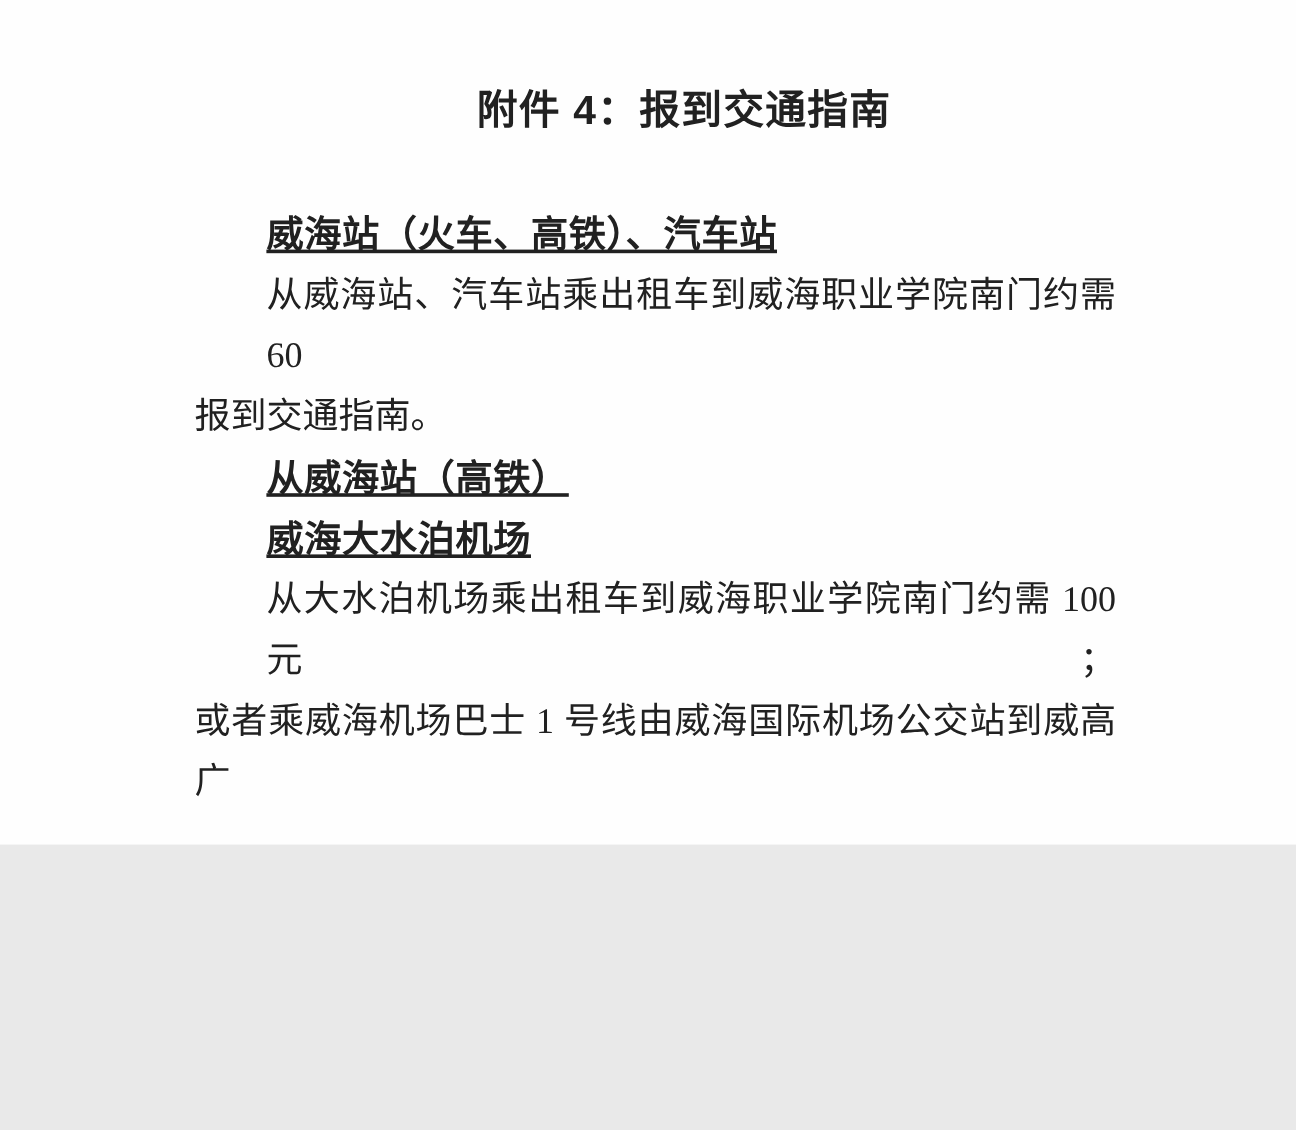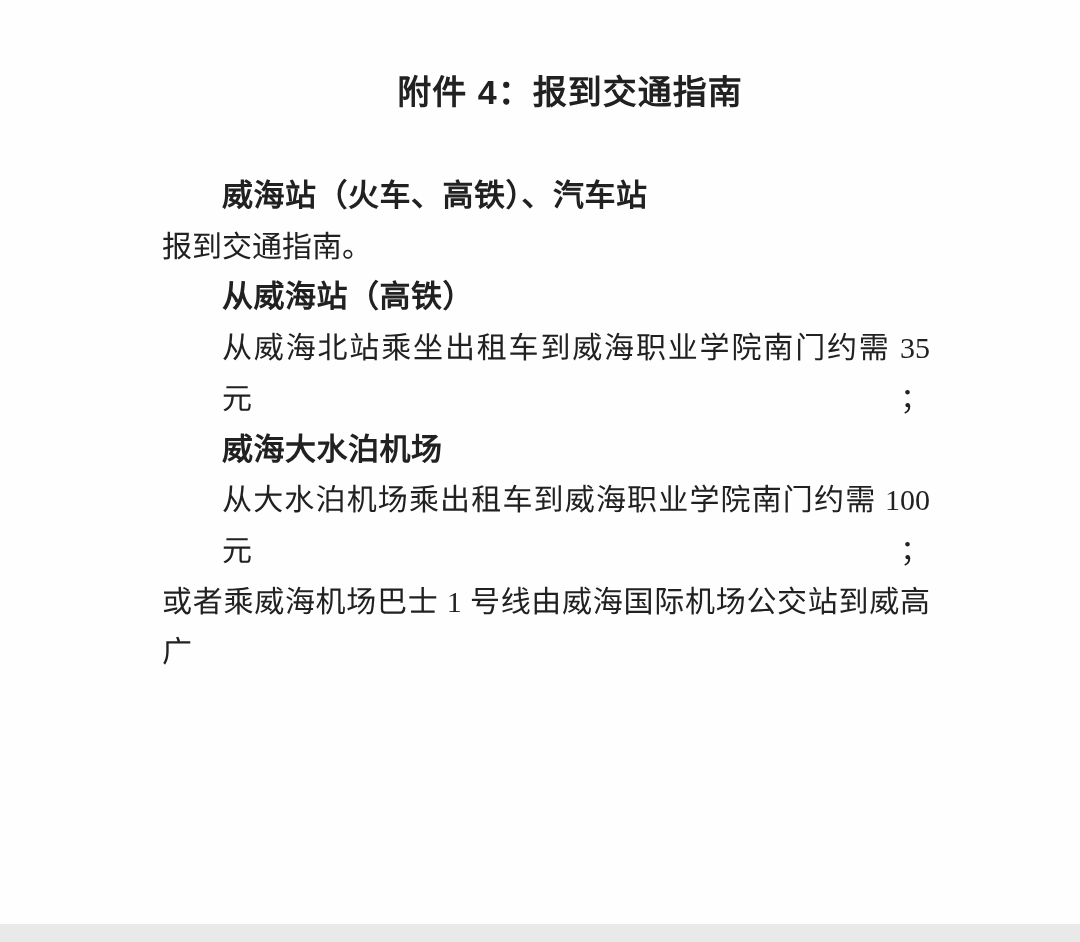--- a/index.html
+++ b/index.html
@@ -3,21 +3,21 @@
 <meta charset="utf-8">
 <style>
   html, body {
     margin: 0;
     padding: 0;
     background: #e9e9e9;
   }
   .page {
     position: relative;
     width: 1080px;
-    height: 924px;
+    height: 704px;
     background: #fefefe;
     overflow: hidden;
     color: #212121;
   }
   
   .doc-title {
     position: absolute;
     top: 72px;
     left: 0;
     width: 100%;
@@ -41,20 +41,21 @@
     line-height: 50.7px;
   }
   .sec-heading {
     margin: 0;
     padding-left: 60px;              
     font-family: "Liberation Sans", "DejaVu Sans", sans-serif;
     font-weight: 700;
     font-size: 31px;
     line-height: 50.7px;
     letter-spacing: 0.5px;
+    text-decoration: underline;
   }
   .line {
     white-space: nowrap;
   }
   .line.indent {
     padding-left: 60px;              
   }
   
   .line.fill {
     white-space: normal;
@@ -65,23 +66,23 @@
 </head>
 <body>
 
 <div class="page">
 
   <h1 class="doc-title">附件 4：报到交通指南</h1>
 
   <div class="content">
 
     <h2 class="sec-heading">威海站（火车、高铁）、汽车站</h2>
+    <div class="line indent fill">从威海站、汽车站乘出租车到威海职业学院南门约需 60</div>
     <div class="line">报到交通指南。</div>
 
     <h2 class="sec-heading">从威海站（高铁）</h2>
-    <div class="line indent fill">从威海北站乘坐出租车到威海职业学院南门约需 35 元；</div>
 
     <h2 class="sec-heading">威海大水泊机场</h2>
     <div class="line indent fill">从大水泊机场乘出租车到威海职业学院南门约需 100 元；</div>
     <div class="line fill">或者乘威海机场巴士 1 号线由威海国际机场公交站到威高广</div>
 
   </div>
 </div>
 
 </body></html>

